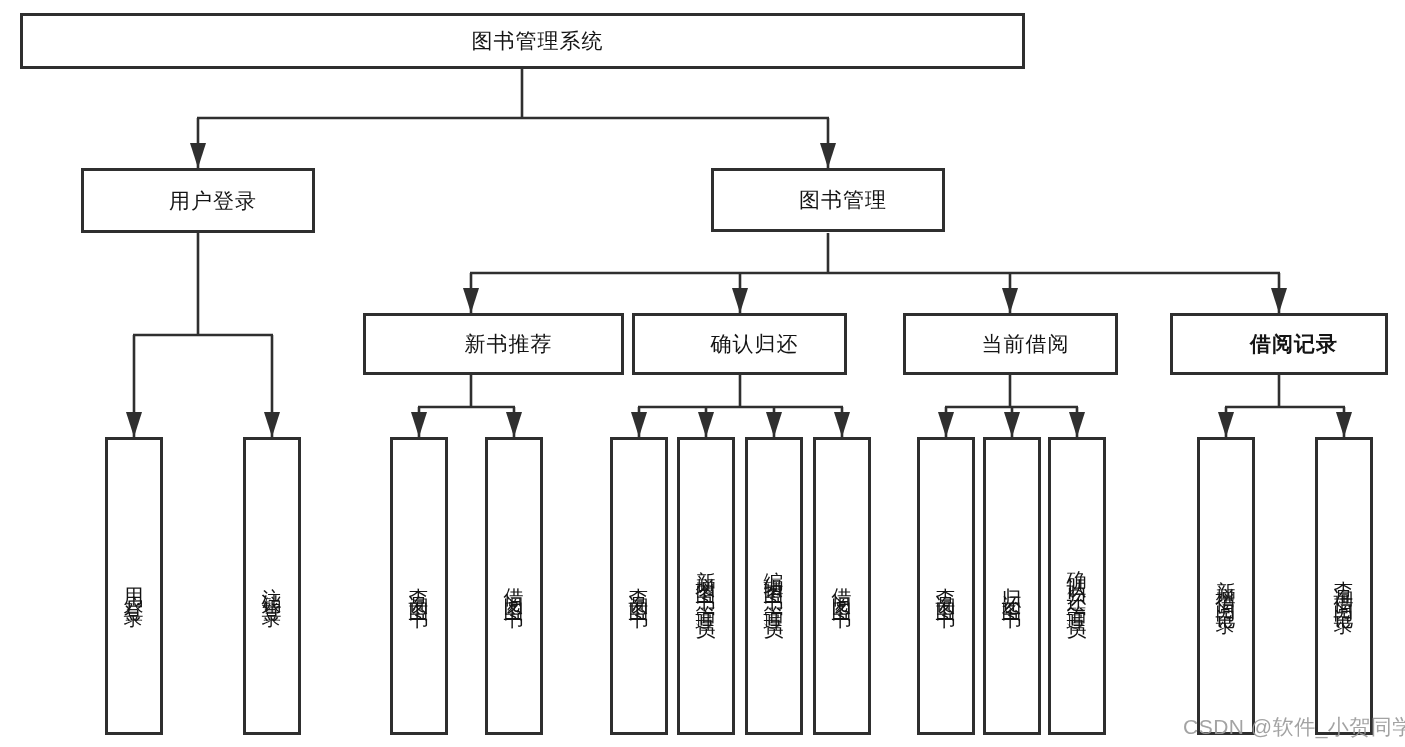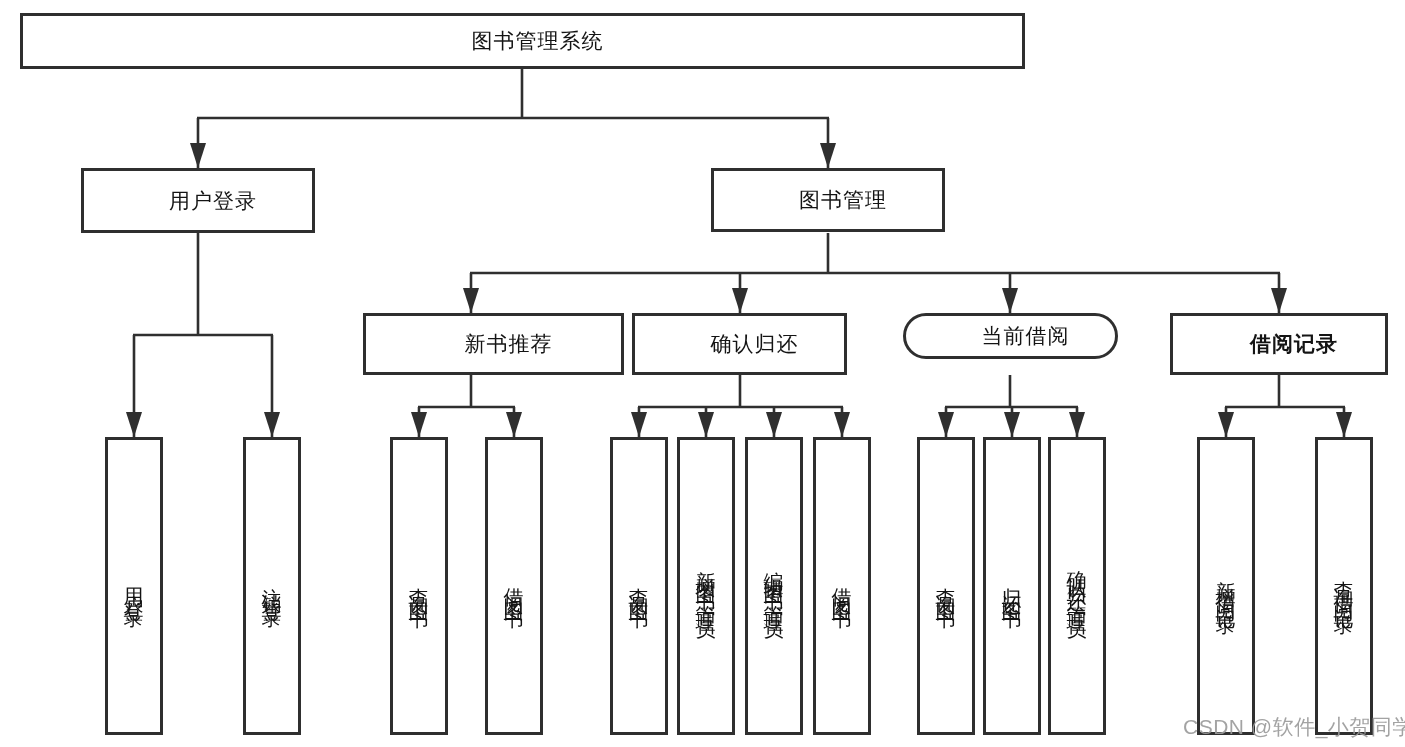--- a/index.html
+++ b/index.html
@@ -133,21 +133,21 @@
   <div class="hbox" style="left:711px; top:168px; width:234px; height:64px;">
     <span>图书管理</span>
   </div>
 
   <div class="hbox" style="left:363px; top:313px; width:261px; height:62px;">
     <span>新书推荐</span>
   </div>
   <div class="hbox" style="left:632px; top:313px; width:215px; height:62px;">
     <span>确认归还</span>
   </div>
-  <div class="hbox" style="left:903px; top:313px; width:215px; height:46px;border-radius:24px;">
+  <div class="hbox" style="left:903px; top:313px; width:215px; height:62px;">
     <span>当前借阅</span>
   </div>
   <div class="hbox" style="left:1170px; top:313px; width:218px; height:62px;font-weight:bold;">
     <span>借阅记录</span>
   </div>
 
   <div class="vbox" style="left:105px;">
     <span class="vtext">用户登录</span>
   </div>
   <div class="vbox" style="left:243px;">

